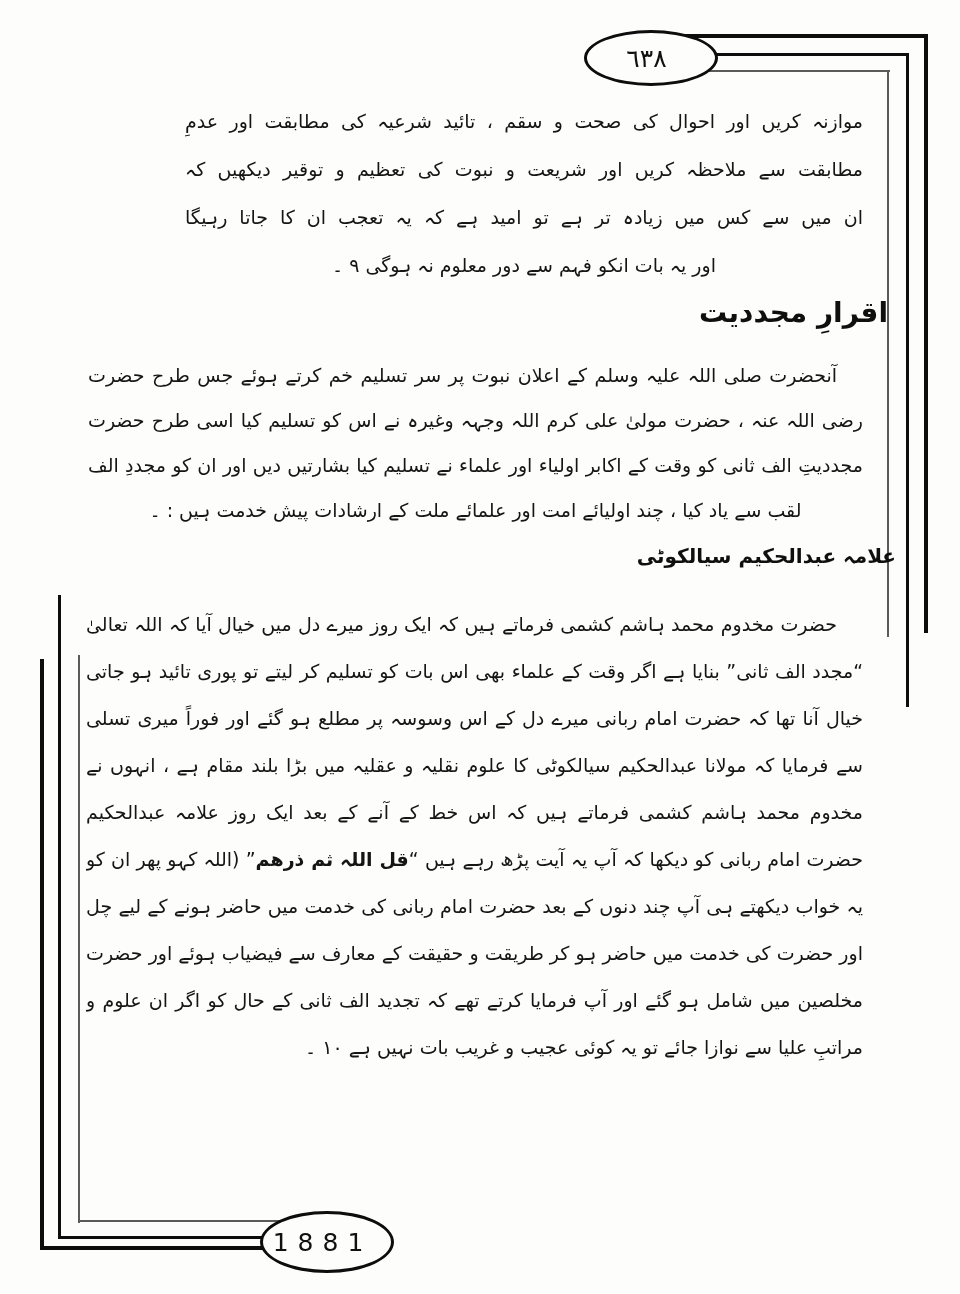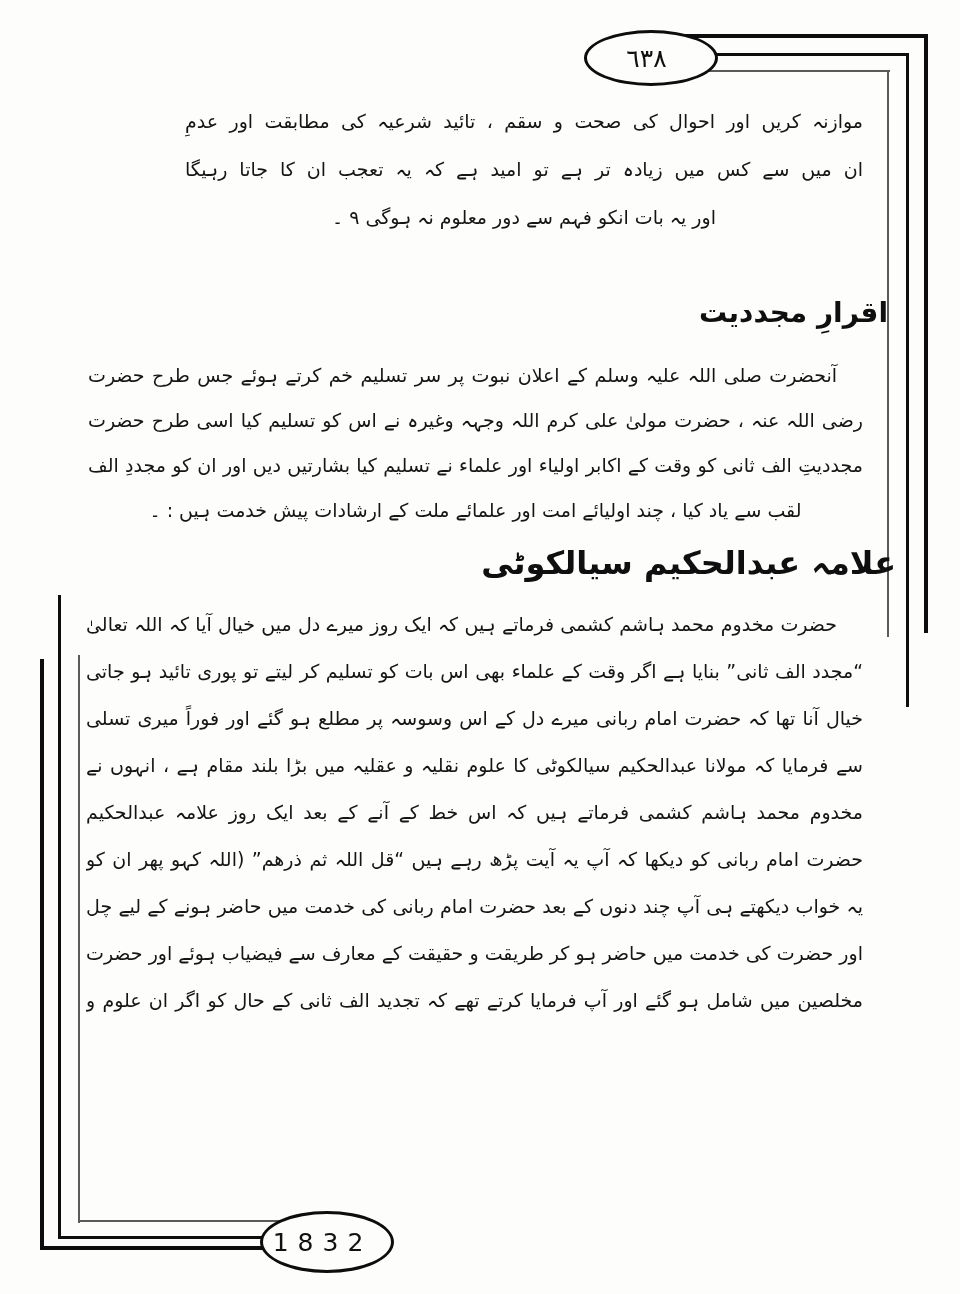--- a/index.html
+++ b/index.html
@@ -57,28 +57,28 @@
 
   .tline{
     font-size:19px;
     text-align:justify;text-align-last:justify;
     overflow:hidden;white-space:normal;
     color:#151515;
   }
   .tline.center{text-align:left;text-align-last:center;}
   .tline.start{text-align:right;text-align-last:right;}
   .tline.indent{text-indent:26px;}
-  .bold-quote{font-weight:normal;}
+  .bold-quote{font-weight:bold;}
 
   .heading{
     position:absolute;direction:rtl;margin:0;z-index:2;
     font-weight:bold;color:#0f0f0f;white-space:nowrap;
   }
   .heading1{top:296px;right:60px;font-size:28px;}
-  .heading2{top:544px;right:52px;font-size:32px;}
+  .heading2{top:544px;right:52px;font-size:20px;}
 </style>
 </head>
 <body>
 
 <div class="page">
 
   <div class="fl h-outer"></div>
   <div class="fl h-mid"></div>
   <div class="fl gray h-inner"></div>
   <div class="fl v-r-outer"></div>
@@ -88,25 +88,26 @@
   <div class="fl v-l-mid"></div>
   <div class="fl gray v-l-inner"></div>
   <div class="fl h-b-outer"></div>
   <div class="fl h-b-mid"></div>
   <div class="fl gray h-b-inner"></div>
 
   <div class="oval oval-top">
     <span>٦٣٨</span>
   </div>
   <div class="oval oval-bottom">
-    <span>1832</span>
+    <span>1881</span>
   </div>
 
   <div class="tblock p1">
     <div class="tline">موازنہ کریں اور احوال کی صحت و سقم ، تائید شرعیہ کی مطابقت اور عدمِ</div>
+    <div class="tline">مطابقت سے ملاحظہ کریں اور شریعت و نبوت کی تعظیم و توقیر دیکھیں کہ</div>
     <div class="tline">ان میں سے کس میں زیادہ تر ہے تو امید ہے کہ یہ تعجب ان کا جاتا رہیگا</div>
     <div class="tline center">اور یہ بات انکو فہم سے دور معلوم نہ ہوگی ۹ ۔</div>
   </div>
 
   <h2 class="heading heading1">اقرارِ مجددیت</h2>
 
   <div class="tblock p2">
     <div class="tline indent">آنحضرت صلی اللہ علیہ وسلم کے اعلان نبوت پر سر تسلیم خم کرتے ہوئے جس طرح حضرت ابوبکر صدیق</div>
     <div class="tline">رضی اللہ عنہ ، حضرت مولیٰ علی کرم اللہ وجہہ وغیرہ نے اس کو تسلیم کیا اسی طرح حضرت امام ربانی کے اعلان</div>
     <div class="tline">مجددیتِ الف ثانی کو وقت کے اکابر اولیاء اور علماء نے تسلیم کیا بشارتیں دیں اور ان کو مجددِ الف ثانی کے</div>
@@ -120,15 +121,16 @@
     <div class="tline">“مجدد الف ثانی” بنایا ہے اگر وقت کے علماء بھی اس بات کو تسلیم کر لیتے تو پوری تائید ہو جاتی ، یہ دل میں</div>
     <div class="tline">خیال آنا تھا کہ حضرت امام ربانی میرے دل کے اس وسوسہ پر مطلع ہو گئے اور فوراً میری تسلی کرتے ہوئے مجھ</div>
     <div class="tline">سے فرمایا کہ مولانا عبدالحکیم سیالکوٹی کا علوم نقلیہ و عقلیہ میں بڑا بلند مقام ہے ، انہوں نے فقیر کو ایک خط لکھا</div>
     <div class="tline">مخدوم محمد ہاشم کشمی فرماتے ہیں کہ اس خط کے آنے کے بعد ایک روز علامہ عبدالحکیم سیالکوٹی نے خواب میں</div>
     <div class="tline">
       <span>حضرت امام ربانی کو دیکھا کہ آپ یہ آیت پڑھ رہے ہیں “</span><span class="bold-quote">قل اللہ ثم ذرھم</span><span>” (اللہ کہو پھر ان کو چھوڑ دو)</span>
     </div>
     <div class="tline">یہ خواب دیکھتے ہی آپ چند دنوں کے بعد حضرت امام ربانی کی خدمت میں حاضر ہونے کے لیے چل دیے</div>
     <div class="tline">اور حضرت کی خدمت میں حاضر ہو کر طریقت و حقیقت کے معارف سے فیضیاب ہوئے اور حضرت کے</div>
     <div class="tline">مخلصین میں شامل ہو گئے اور آپ فرمایا کرتے تھے کہ تجدید الف ثانی کے حال کو اگر ان علوم و معارف اور</div>
+    <div class="tline start">مراتبِ علیا سے نوازا جائے تو یہ کوئی عجیب و غریب بات نہیں ہے ۱۰ ۔</div>
   </div>
 
 </div>
 
 </body></html>

